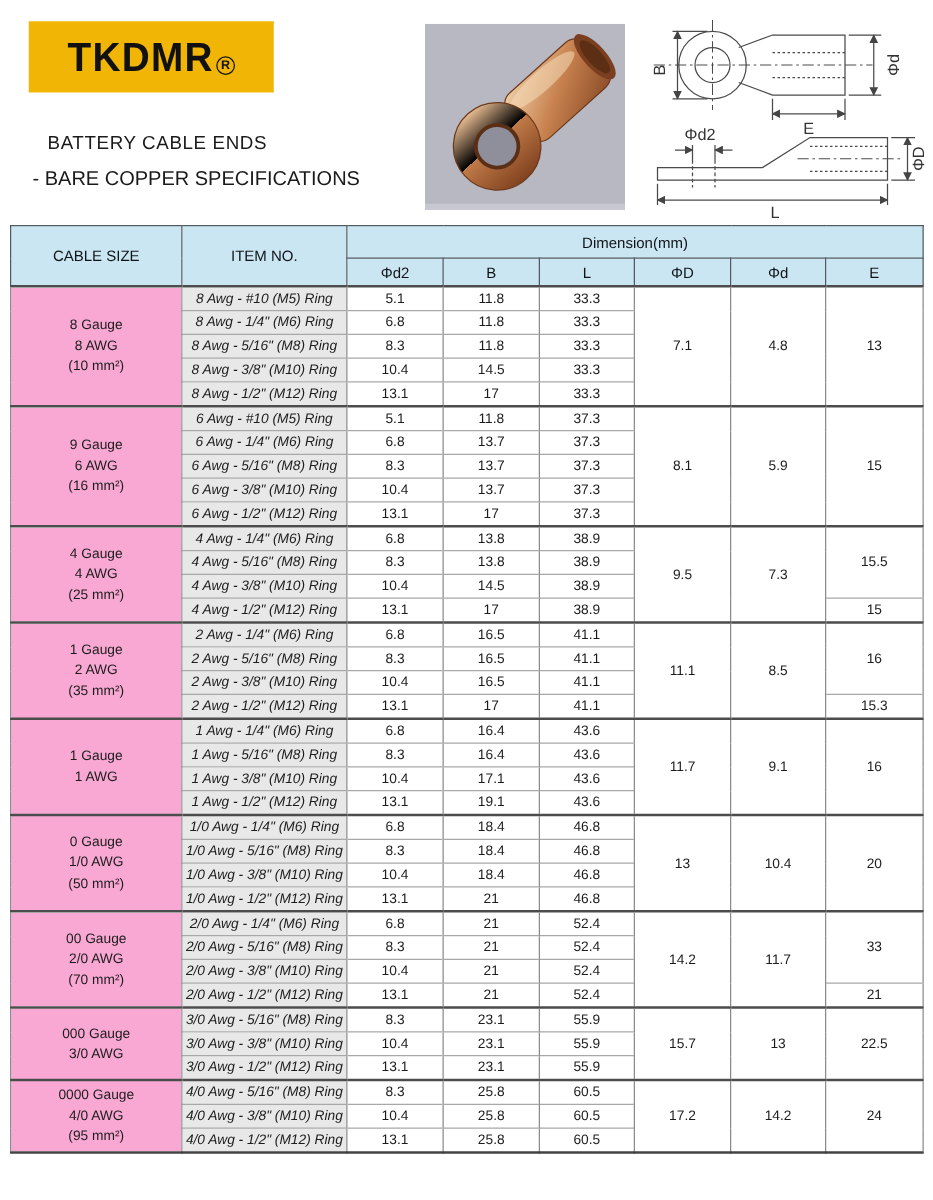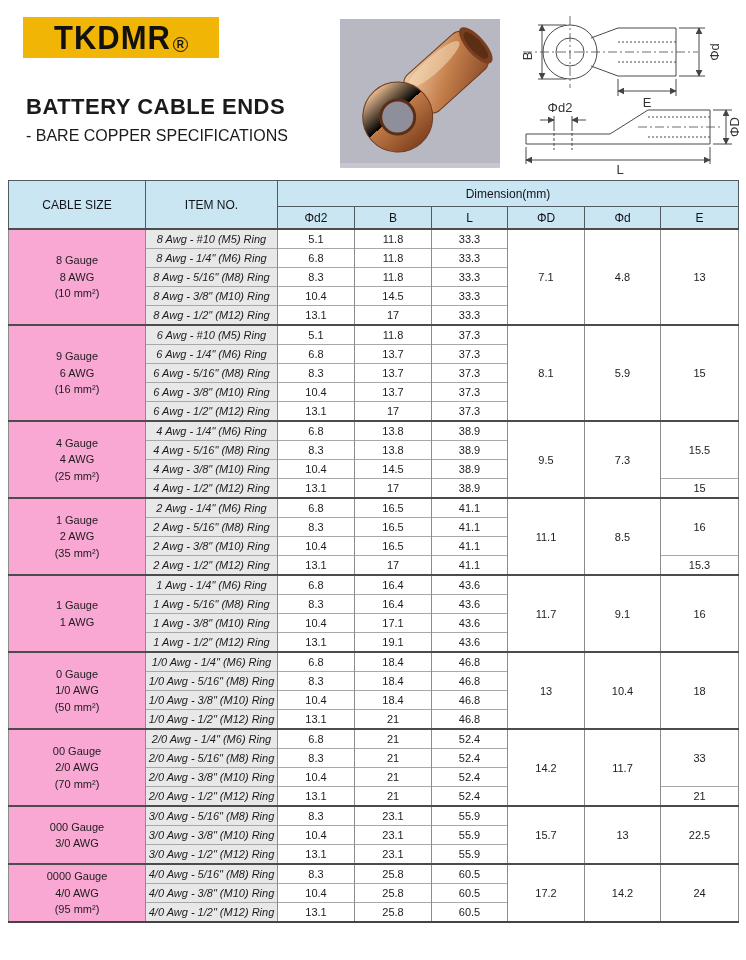--- a/index.html
+++ b/index.html
@@ -2,35 +2,35 @@
 <html><head>
 <meta charset="utf-8">
 <style>
   html,body { margin:0; padding:0; background:#fff; }
   body {
     width:746px; height:960px; position:relative; overflow:hidden;
     font-family:"Liberation Sans", sans-serif; color:#1a1a1a;
   }
   
   .logo {
-    position:absolute; left:23px; top:17px; width:196px; height:41px;
+    position:absolute; left:23px; top:17px; width:196px; height:57px;
     display:flex; align-items:center; justify-content:center;
   }
   .logo-text {
     font-weight:bold; font-size:31px; letter-spacing:1px; color:#111;
     line-height:1; transform:scaleY(1.05);
   }
   .logo-reg {
     font-size:10px; font-weight:bold; color:#111;
     border:1.5px solid #111; border-radius:50%;
     width:13px; height:13px; display:inline-flex; align-items:center; justify-content:center;
     margin-left:2px; margin-top:14px; line-height:1;
   }
   .title-block { position:absolute; left:26px; top:94px; }
-  .page-title { font-size:22px; font-weight:bold; letter-spacing:0.5px; margin:0; }
+  .page-title { font-size:15px; font-weight:normal; letter-spacing:0.5px; margin:12px; }
   .page-subtitle { font-size:16px; font-weight:normal; margin:7px 0 0 0; }
 
   .photo-wrap { position:absolute; left:340px; top:19px; width:160px; height:149px; }
   .diagram-wrap { position:absolute; left:498px; top:4px; width:248px; height:172px; }
 
   
   .tbl-wrap { position:absolute; left:8px; top:180px; }
   table.spec {
     border-collapse:collapse; table-layout:fixed; width:730px;
     border:1px solid #4f5a63; border-bottom:2px solid #444;
@@ -361,21 +361,21 @@
             <div>0 Gauge</div>
             <div>1/0 AWG</div>
             <div>(50 mm²)</div>
           </td>
           <td class="c-item">1/0 Awg - 1/4" (M6) Ring</td>
           <td class="c-val">6.8</td>
           <td class="c-val">18.4</td>
           <td class="c-val">46.8</td>
           <td class="c-val" rowspan="4">13</td>
           <td class="c-val" rowspan="4">10.4</td>
-          <td class="c-val" rowspan="4">18</td>
+          <td class="c-val" rowspan="4">20</td>
         </tr>
         <tr>
           <td class="c-item">1/0 Awg - 5/16" (M8) Ring</td>
           <td class="c-val">8.3</td>
           <td class="c-val">18.4</td>
           <td class="c-val">46.8</td>
         </tr>
         <tr>
           <td class="c-item">1/0 Awg - 3/8" (M10) Ring</td>
           <td class="c-val">10.4</td>

